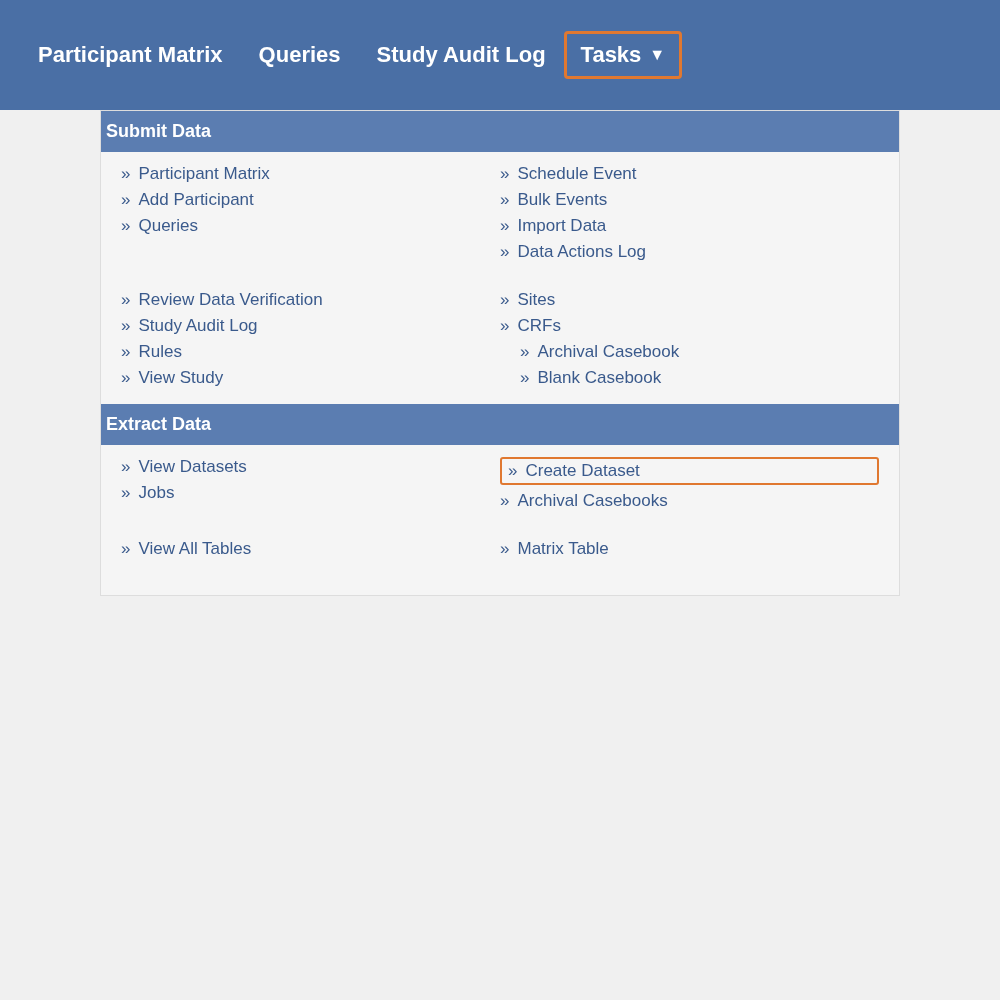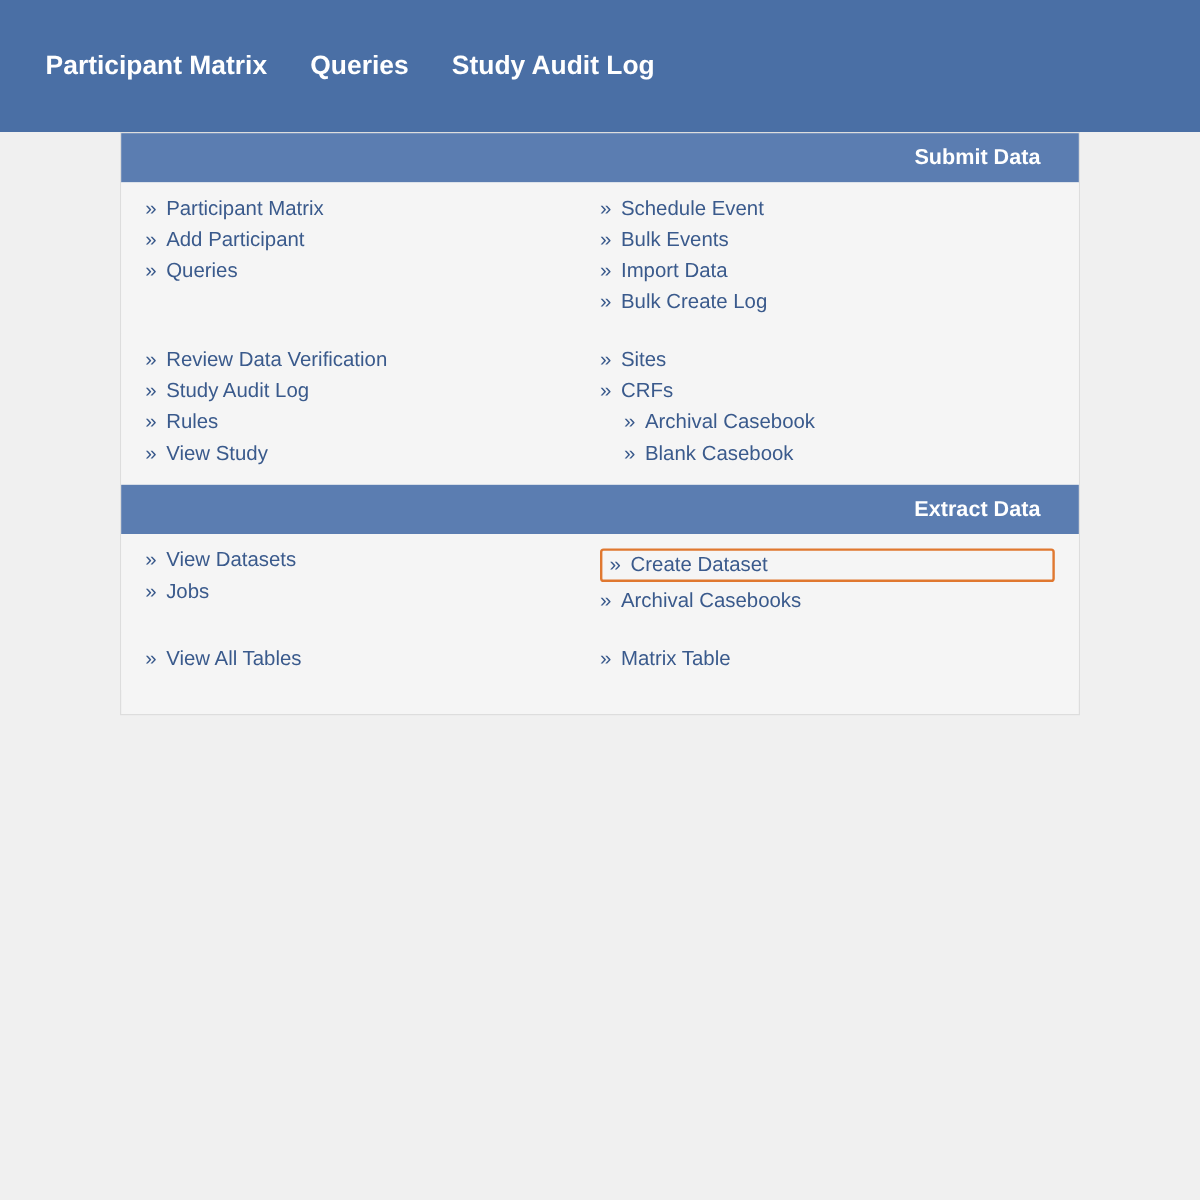--- a/index.html
+++ b/index.html
@@ -58,23 +58,22 @@
       padding-bottom: 20px;
       border: 1px solid #ddd;
     }
 
     
     .section-header {
       background-color: #5b7db1;
       color: white;
       font-size: 18px;
       font-weight: bold;
-      padding: 10px 32px;
+      padding: 10px 5px;
       margin-bottom: 0;
-      text-align: right;
     }
 
     
     .section-content {
       display: flex;
       padding: 12px 20px 16px 20px;
       background: #f5f5f5;
     }
 
     .section-column {
@@ -111,20 +110,24 @@
       padding-left: 20px;
     }
   </style>
 </head>
 <body>
 
 <nav class="nav-bar">
   <a class="nav-item">Participant Matrix</a>
   <a class="nav-item">Queries</a>
   <a class="nav-item">Study Audit Log</a>
+  <div class="nav-item-tasks">
+    <span>Tasks</span>
+    <span class="chevron">▼</span>
+  </div>
 </nav>
 
 <div class="dropdown-container">
 
   <div class="section-header">Submit Data</div>
   <div class="section-content">
     <div class="section-column">
       <a class="menu-link">
         <span class="bullet">»</span>
         <span>Participant Matrix</span>
@@ -146,21 +149,21 @@
       <a class="menu-link">
         <span class="bullet">»</span>
         <span>Bulk Events</span>
       </a>
       <a class="menu-link">
         <span class="bullet">»</span>
         <span>Import Data</span>
       </a>
       <a class="menu-link">
         <span class="bullet">»</span>
-        <span>Bulk Create Log</span>
+        <span>Data Actions Log</span>
       </a>
     </div>
   </div>
 
   <div class="section-content">
     <div class="section-column">
       <a class="menu-link">
         <span class="bullet">»</span>
         <span>Review Data Verification</span>
       </a>

